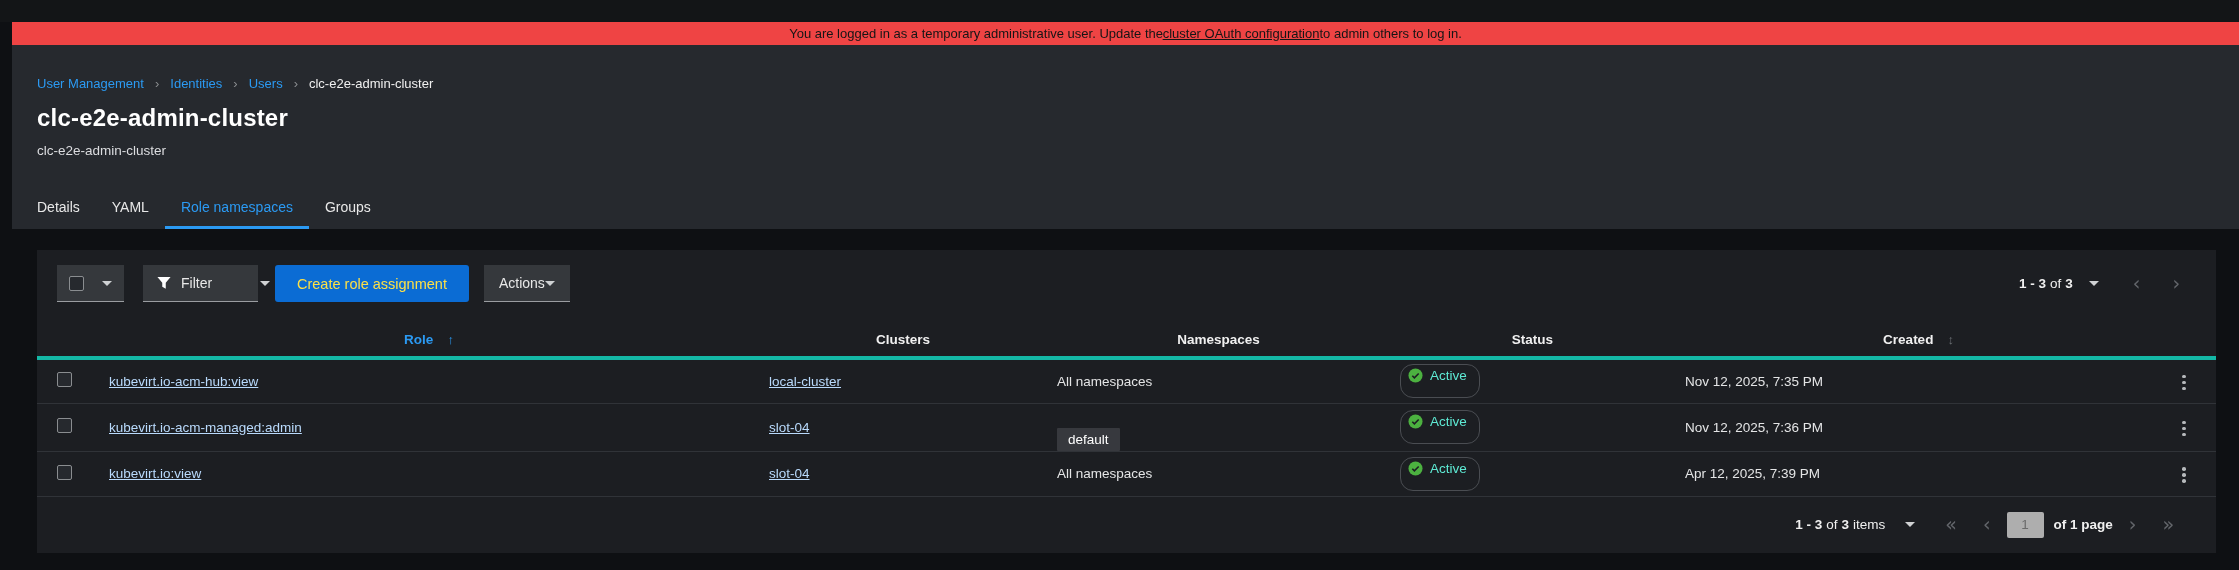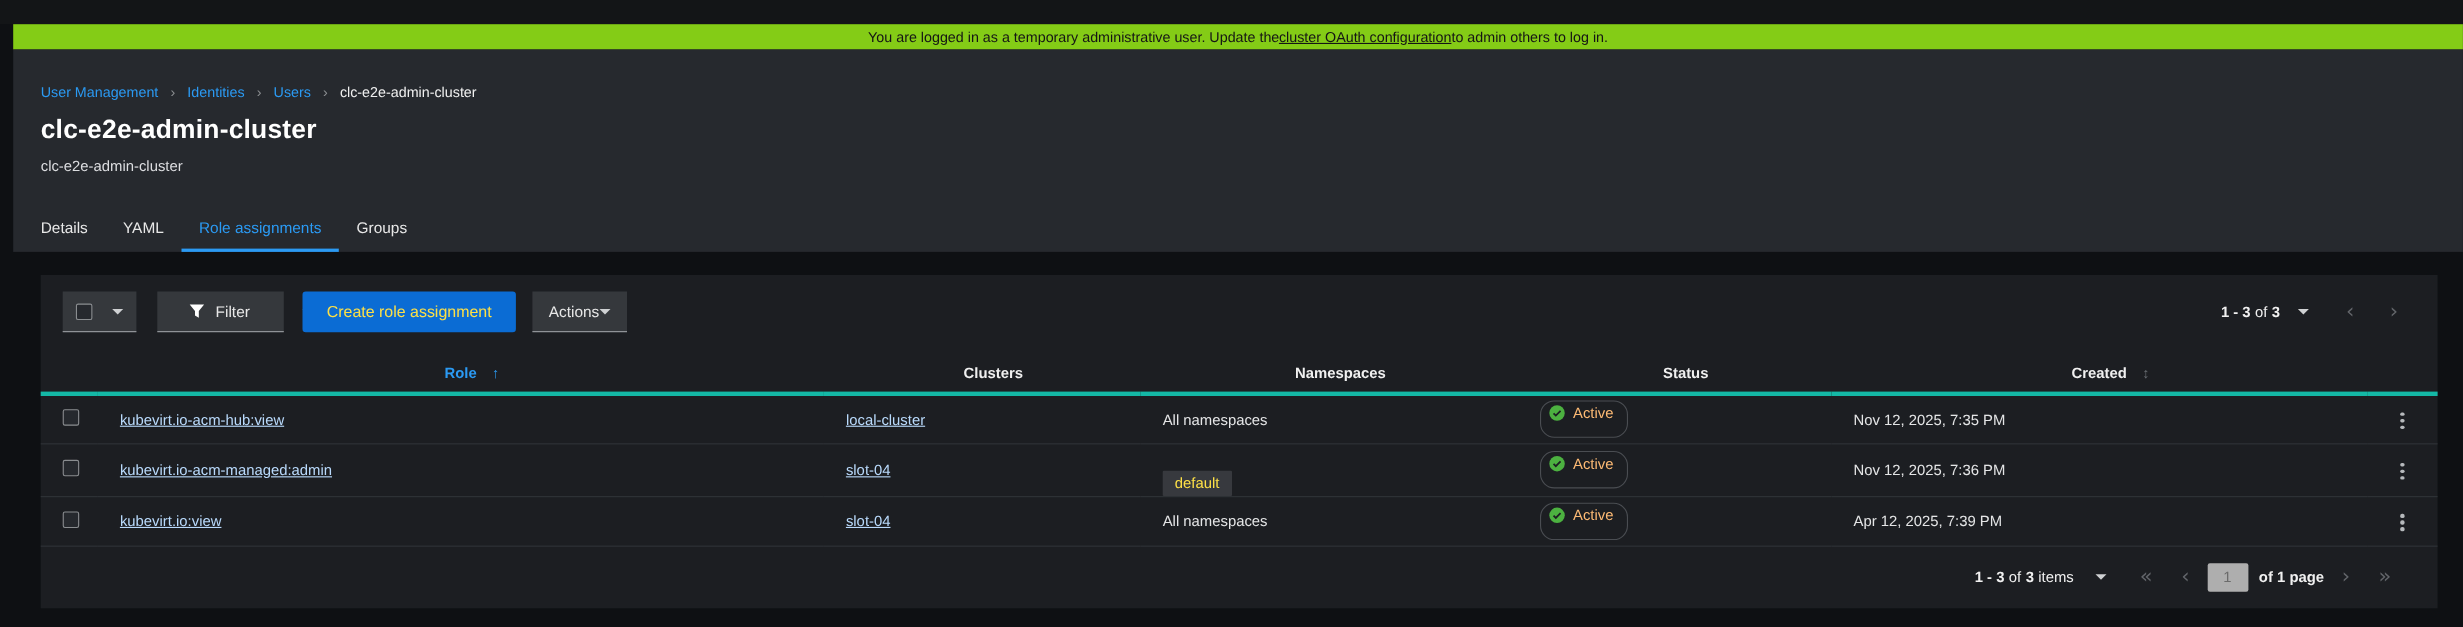--- a/index.html
+++ b/index.html
@@ -5,21 +5,21 @@
   * { margin:0; padding:0; box-sizing:border-box; }
   html,body { width:2239px; height:570px; overflow:hidden; }
   body {
     background:#0e1013;
     font-family:"Liberation Sans", sans-serif;
     color:#e4e5e6;
     position:relative;
   }
   .topbar { height:22px; background:#131517; }
   .banner {
-    margin-left:12px; height:23px; background:#84cc16; color:#151515;
+    margin-left:12px; height:23px; background:#ef4444; color:#151515;
     font-size:13px; display:flex; align-items:center; justify-content:center;
   }
   .banner a { color:#151515; text-decoration:underline; cursor:pointer; }
 
   .page-header {
     margin-left:12px; background:#26292e; height:184px; padding-left:25px;
     position:relative;
   }
   .breadcrumb { display:flex; align-items:center; gap:11px; padding-top:31px; font-size:13px; }
   .breadcrumb .crumb-link { color:#2b9af3; text-decoration:none; cursor:pointer; }
@@ -45,21 +45,21 @@
   .card-toolbar { display:flex; align-items:center; padding:15px 30px 0 20px; height:52px; }
   .ctrl {
     background:#35383c; border:none; border-bottom:1px solid #9a9da1;
     height:37px; display:flex; align-items:center; color:#e8e8e8; font-size:14px; cursor:pointer;
   }
   .caret { width:0; height:0; border-left:5px solid transparent; border-right:5px solid transparent; border-top:5.5px solid #cfd1d3; }
   .bulk-select { width:67px; justify-content:space-between; padding:0 12px; }
   .checkbox {
     width:15px; height:15px; border:1.5px solid #8a8d90; border-radius:2px; background:#26292e; display:inline-block;
   }
-  .filter-btn { margin-left:19px; width:115px; padding:0 29px; justify-content:space-between;gap:48px; }
+  .filter-btn { margin-left:19px; width:115px; padding:0 14px; justify-content:space-between;gap:48px; }
   .filter-left { display:flex; align-items:center; gap:10px; }
   .primary-btn {
     margin-left:17px; height:37px; background:#0b6cd4; color:#fde047; border:none; border-radius:3px;
     font-size:14.5px; padding:0 22px; cursor:pointer; font-family:"Liberation Sans",sans-serif;
   }
   .actions-btn { margin-left:15px; padding:0 15px; }
   .toolbar-spacer { flex:1; }
   .pagination-top { display:flex; align-items:center; font-size:13.5px; color:#f0f0f0; }
   .pagination-top b { font-weight:700; }
   .pg-of { margin:0 4px; }
@@ -79,24 +79,24 @@
     padding:0 0 0 20px; border-bottom:4px solid #14b8a6; vertical-align:middle;
   }
   th.sorted { color:#2b9af3; }
   .sort-asc { color:#2b9af3; font-size:13px; margin-left:14px; font-weight:700; }
   .sort-both { color:#6a6e73; font-size:13px; margin-left:14px; }
   td {
     height:45px; font-size:13.5px; color:#e4e5e6; padding-left:20px;
     border-bottom:1px solid #303338; vertical-align:middle;
   }
   .cell-link { color:#b9dafc; text-decoration:underline; cursor:pointer; }
-  .ns-pill { background:#37393e; border-radius:1px; padding:4px 11px; color:#fde047; display:inline-block;margin-top:24px; }
+  .ns-pill { background:#37393e; border-radius:1px; padding:4px 11px; color:#ffffff; display:inline-block;margin-top:24px; }
   .status-pill {
     display:inline-flex; align-items:center; gap:7px; border:1px solid #4a4d52;
-    border-radius:13px; padding:3px 12px 14px 7px; color:#fdba74;
+    border-radius:13px; padding:3px 12px 14px 7px; color:#5eead4;
   }
   .kebab { background:none; border:none; display:inline-flex; flex-direction:column; gap:2.5px; padding:6px; cursor:pointer; }
   .kebab i { width:3.5px; height:3.5px; border-radius:50%; background:#b6b9bc; }
   td.kebab-cell { text-align:center; padding-left:0; }
 
   
   .card-footer { height:60px; display:flex; align-items:center; justify-content:flex-end; padding-right:36px; font-size:13.5px; color:#f0f0f0; }
   .card-footer b { font-weight:700; }
   .card-footer .pg-caret { margin-left:16px; margin-right:24px; }
   .page-input {
@@ -124,21 +124,21 @@
     <a class="crumb-link">Users</a>
     <span class="sep">›</span>
     <span class="crumb-current">clc-e2e-admin-cluster</span>
   </div>
   <h1 class="page-title">clc-e2e-admin-cluster</h1>
   <div class="page-subtitle">clc-e2e-admin-cluster</div>
 
   <div class="tabs">
     <div class="tab">Details</div>
     <div class="tab">YAML</div>
-    <div class="tab active">Role assignments</div>
+    <div class="tab active">Role namespaces</div>
     <div class="tab">Groups</div>
   </div>
 </div>
 
 <div class="well">
   <div class="card">
 
     <div class="card-toolbar">
       <div class="ctrl bulk-select">
         <span class="checkbox"></span>

